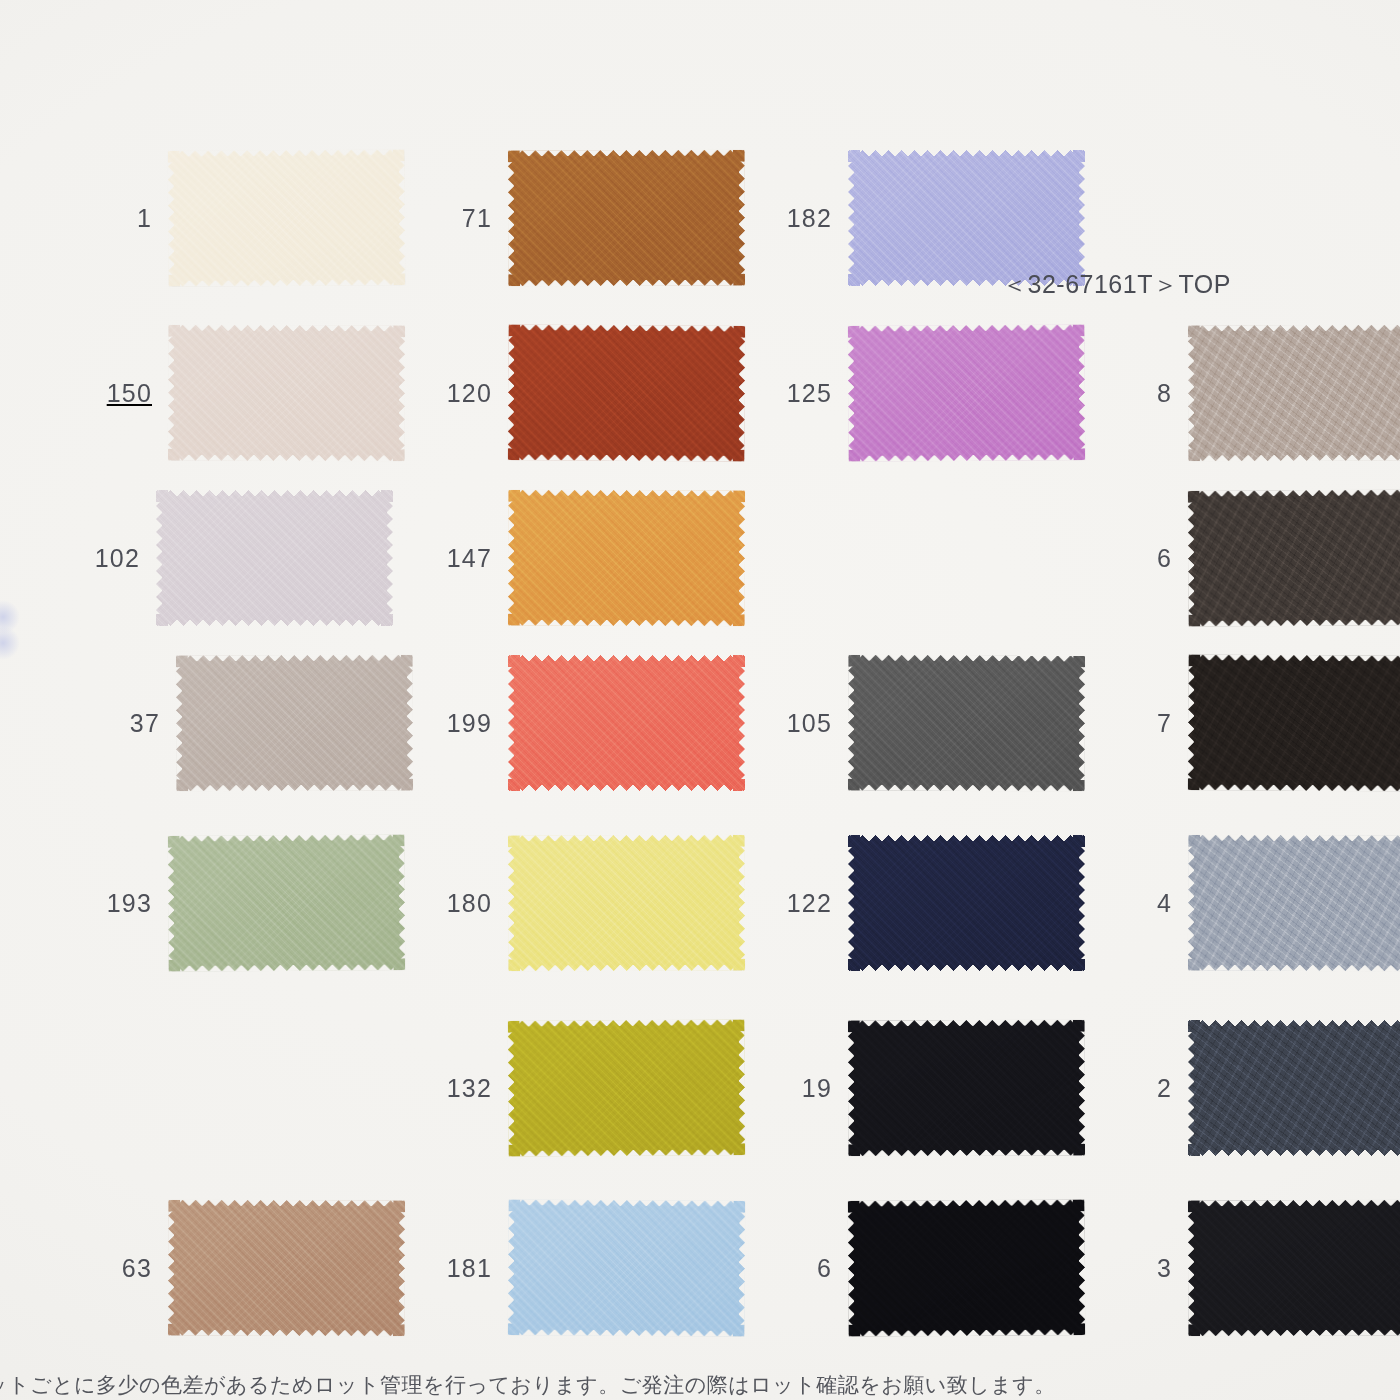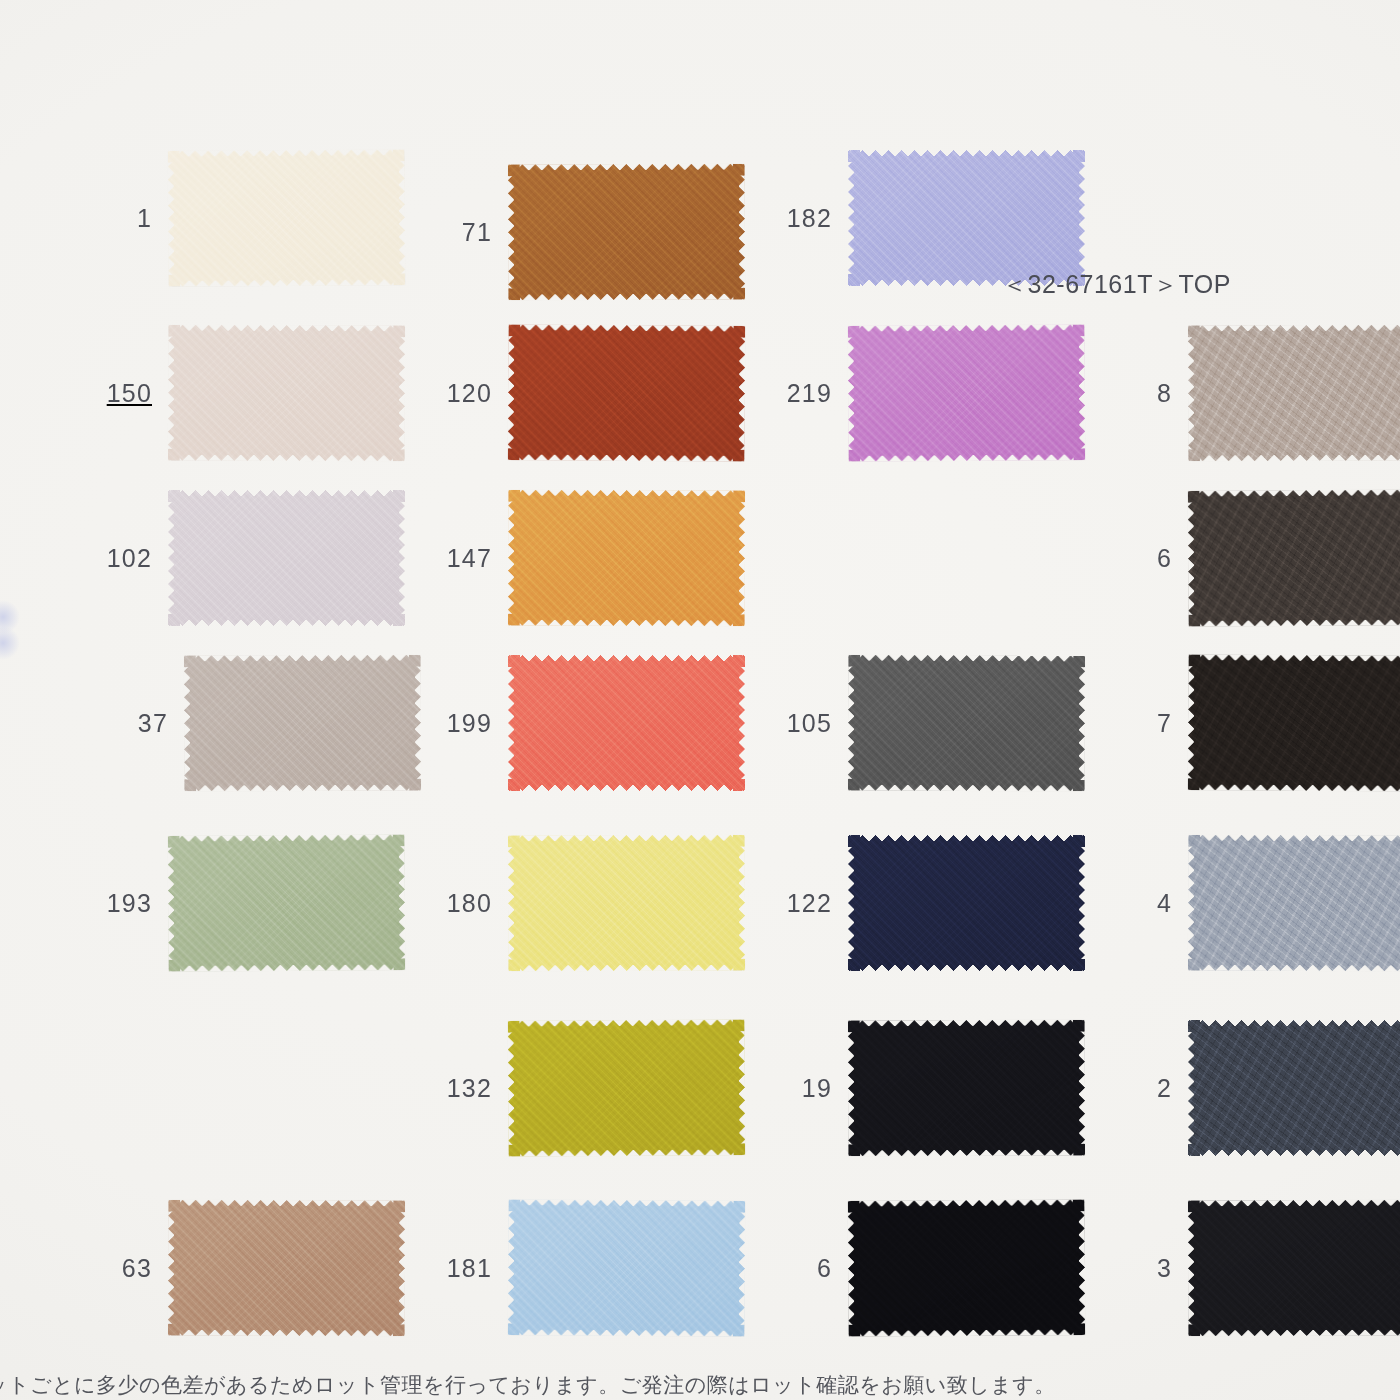--- a/index.html
+++ b/index.html
@@ -160,21 +160,21 @@
   <div class="edge-artifact a1"></div>
   <div class="edge-artifact a2"></div>
 
   <div id="grid">
       <div class="cell" style="left: 78px; top: 150px; height: 136px;">
         <div class="swatch-no">1</div>
         <div class="swatch" style="transform: rotate(-0.32deg);">
           <div class="cloth" style="background: rgb(243, 236, 220);"></div>
         </div>
       </div>
-      <div class="cell" style="left: 418px; top: 164px; height: 136px;">
+      <div class="cell" style="left: 418px; top: 150px; height: 136px;">
         <div class="swatch-no">71</div>
         <div class="swatch" style="transform: rotate(-0.16deg);">
           <div class="cloth" style="background: rgb(164, 99, 47);"></div>
         </div>
       </div>
       <div class="cell" style="left: 758px; top: 150px; height: 136px;">
         <div class="swatch-no">182</div>
         <div class="swatch" style="transform: rotate(0deg);">
           <div class="cloth" style="background: rgb(174, 176, 224);"></div>
         </div>
@@ -185,50 +185,50 @@
           <div class="cloth" style="background: rgb(227, 214, 206);"></div>
         </div>
       </div>
       <div class="cell" style="left: 418px; top: 325px; height: 136px;">
         <div class="swatch-no">120</div>
         <div class="swatch" style="transform: rotate(0.32deg);">
           <div class="cloth" style="background: rgb(157, 59, 34);"></div>
         </div>
       </div>
       <div class="cell" style="left: 758px; top: 325px; height: 136px;">
-        <div class="swatch-no">219</div>
+        <div class="swatch-no">125</div>
         <div class="swatch" style="transform: rotate(-0.32deg);">
           <div class="cloth" style="background: rgb(196, 124, 200);"></div>
         </div>
       </div>
       <div class="cell" style="left: 1098px; top: 325px; height: 136px;">
         <div class="swatch-no">8</div>
         <div class="swatch melange" style="transform: rotate(-0.16deg);">
           <div class="cloth" style="background: rgb(181, 167, 158);"></div>
         </div>
       </div>
-      <div class="cell" style="left: 78px; top: 490px; height: 136px;">
+      <div class="cell" style="left: 66px; top: 490px; height: 136px;">
         <div class="swatch-no">102</div>
         <div class="swatch" style="transform: rotate(0deg);">
           <div class="cloth" style="background: rgb(216, 208, 214);"></div>
         </div>
       </div>
       <div class="cell" style="left: 418px; top: 490px; height: 136px; align-items: center;">
         <div class="swatch-no">147</div>
         <div class="swatch" style="transform: rotate(0.16deg);">
           <div class="cloth" style="background: rgb(224, 153, 69);"></div>
         </div>
       </div>
       <div class="cell" style="left: 1098px; top: 490px; height: 136px;">
         <div class="swatch-no">6</div>
         <div class="swatch melange" style="transform: rotate(-0.32deg);">
           <div class="cloth" style="background: rgb(65, 58, 54);"></div>
         </div>
       </div>
-      <div class="cell" style="left: 94px; top: 655px; height: 136px;">
+      <div class="cell" style="left: 86px; top: 655px; height: 136px;">
         <div class="swatch-no">37</div>
         <div class="swatch" style="transform: rotate(-0.16deg);">
           <div class="cloth" style="background: rgb(189, 177, 169);"></div>
         </div>
       </div>
       <div class="cell" style="left: 418px; top: 655px; height: 136px;">
         <div class="swatch-no">199</div>
         <div class="swatch" style="transform: rotate(0deg);">
           <div class="cloth" style="background: rgb(236, 108, 92);"></div>
         </div>

